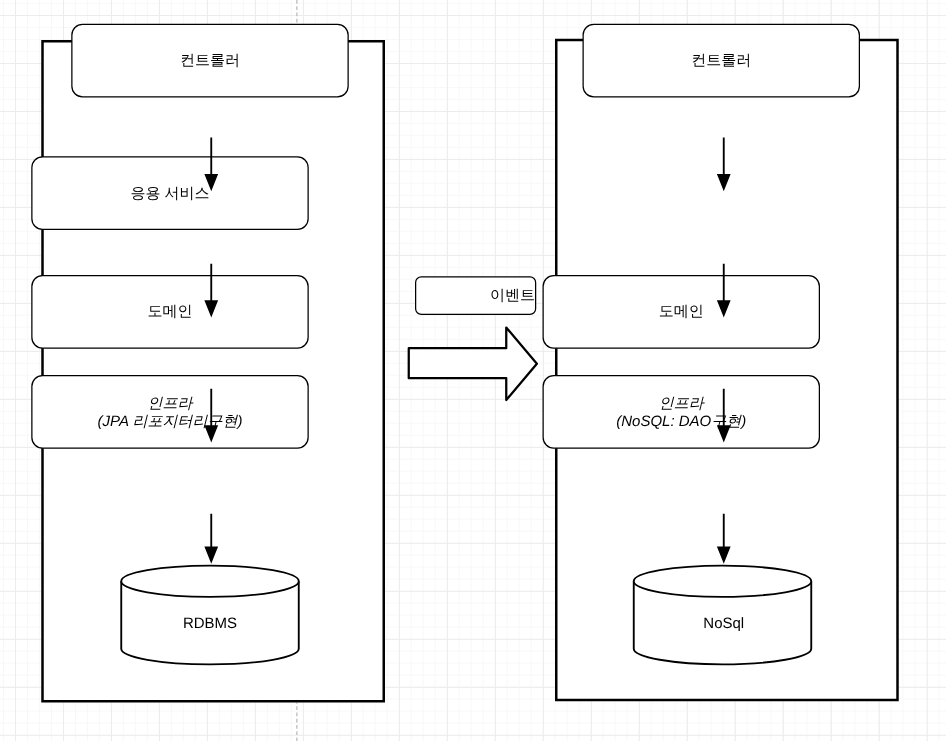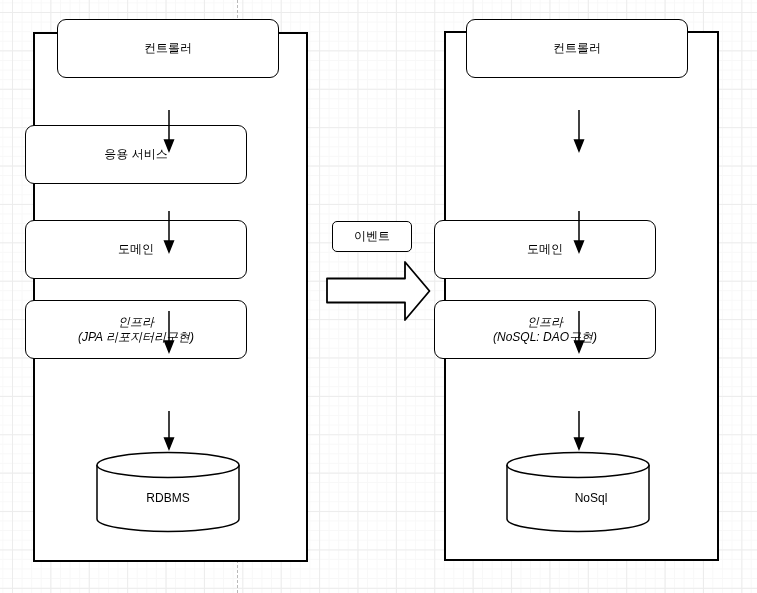--- a/index.html
+++ b/index.html
@@ -79,32 +79,32 @@
     width: 142px;
     top: 468px;
     height: 60px;
     display: flex;
     align-items: center;
     justify-content: center;
     font-size: 12px;
     z-index: 4;
   }
   .db-label.left  { left: 97px; }
-  .db-label.right { left: 499px; padding-left: 21px; }
+  .db-label.right { left: 487px; padding-left: 21px; }
   .event-box {
     position: absolute;
     left: 332px; top: 221px;
-    width: 80px; height: 31px;
+    width: 97px; height: 31px;
     background: #ffffff;
     border: 1.5px solid #000000;
     border-radius: 5px;
     box-sizing: border-box;
     display: flex;
     align-items: center;
-    justify-content: center;
+    justify-content: flex-end;
     font-size: 12px;
     z-index: 4;
   }
 </style>
 </head>
 <body>
 
 <div class="canvas">
 
   <div class="page-divider"></div>

